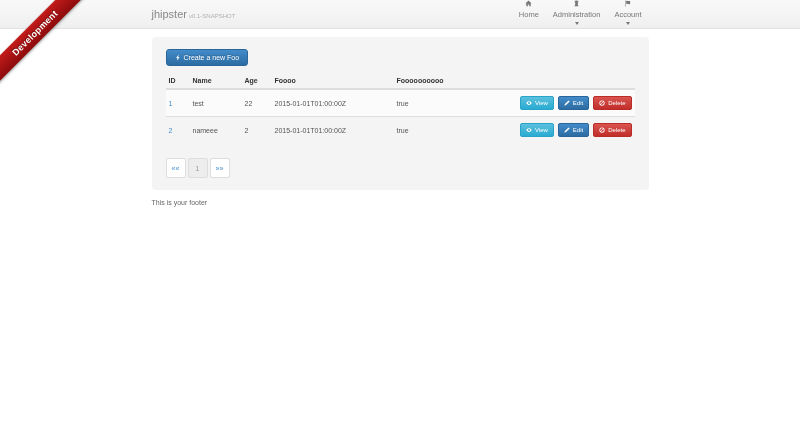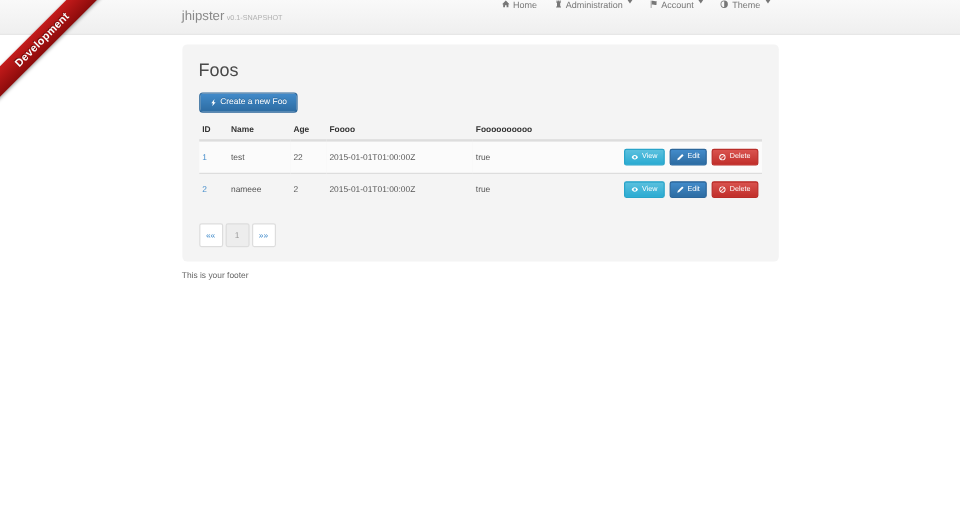--- a/index.html
+++ b/index.html
@@ -40,23 +40,23 @@
     height: 100%;
     margin: 0 auto;
     display: flex;
     align-items: center;
     justify-content: space-between;
   }
   .brand { color: #888; font-size: 11px; cursor: pointer; white-space: nowrap; }
   .brand .version { font-size: 6px; color: #b0b0b0; margin-left: 2px; }
   .nav { display: flex; align-items: center; }
   .nav-item {
-    display: flex; align-items: flex-start; gap: 3px;
+    display: flex; align-items: center; gap: 3px;
     color: #777; font-size: 7.5px;
-    padding: 0 7px; height: 29px; cursor: pointer; white-space: nowrap;
+    padding: 0 7px; height: 29px; cursor: pointer; white-space: nowrap; flex-direction: column;
   }
   .nav-item svg { width: 7px; height: 7px; fill: #777; }
   .caret {
     width: 0; height: 0; display: inline-block;
     border-left: 2.5px solid transparent;
     border-right: 2.5px solid transparent;
     border-top: 3px solid #777;
     margin-left: 1px;
   }
 
@@ -148,33 +148,25 @@
         <span>Administration</span>
         <span class="caret"></span>
       </div>
       <div class="nav-item">
         <svg viewBox="0 0 16 16">
             <path d="M3 1h1.2v14H3zM5 2c3-1.5 5 1.5 9 0v7c-4 1.5-6-1.5-9 0z"></path>
           </svg>
         <span>Account</span>
         <span class="caret"></span>
       </div>
-      <div class="nav-item">
-        <svg viewBox="0 0 16 16">
-            <path d="M8 1a7 7 0 1 0 0 14A7 7 0 0 0 8 1zm0 1.6v10.8a5.4 5.4 0 0 1 0-10.8z"></path>
-          </svg>
-        <span>Theme</span>
-        <span class="caret"></span>
-      </div>
     </div>
   </div>
 </div>
 
 <div class="container">
-  <h2 class="page-title">Foos</h2>
 
   <button class="btn btn-create">
     <svg viewBox="0 0 16 16">
         <path d="M10 0 3 9.5h3.5L5 16l7.5-9H8.5z"></path>
       </svg>
     <span>Create a new Foo</span>
   </button>
 
   <table>
     <thead>

